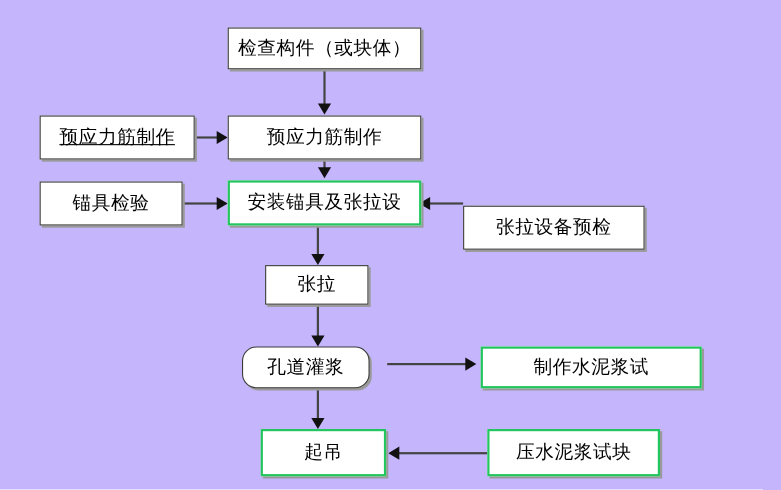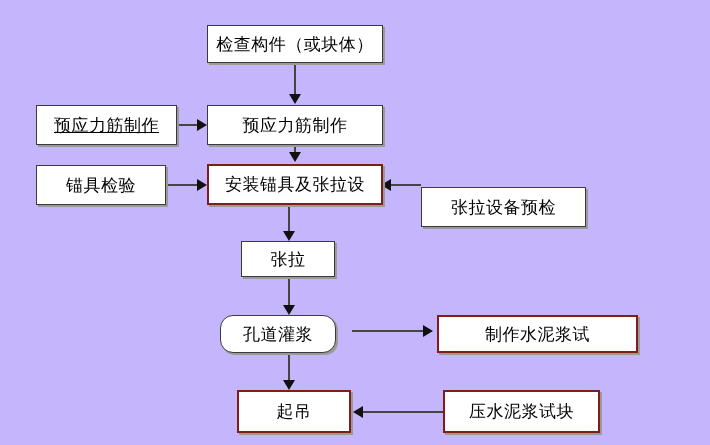--- a/index.html
+++ b/index.html
@@ -26,21 +26,21 @@
     display: flex;
     align-items: center;
     justify-content: center;
     color: #000000;
     font-size: 17px;
     line-height: 1;
     letter-spacing: 0.5px;
     white-space: nowrap;
   }
   .node.heavy {
-    border: 2px solid #7f1d1d;
+    border: 2px solid #22c55e;
     box-shadow: 2px 2px 0 0 #9a9a9a;
   }
   .node .label {
     display: block;
     padding: 0 6px;
   }
   
   .vline {
     position: absolute;
     width: 2px;

